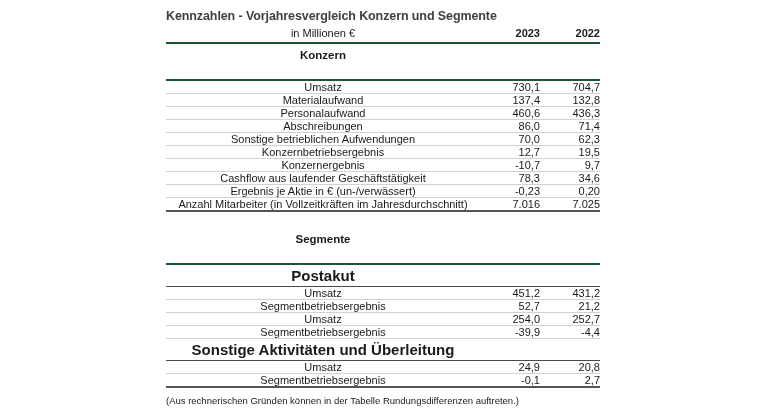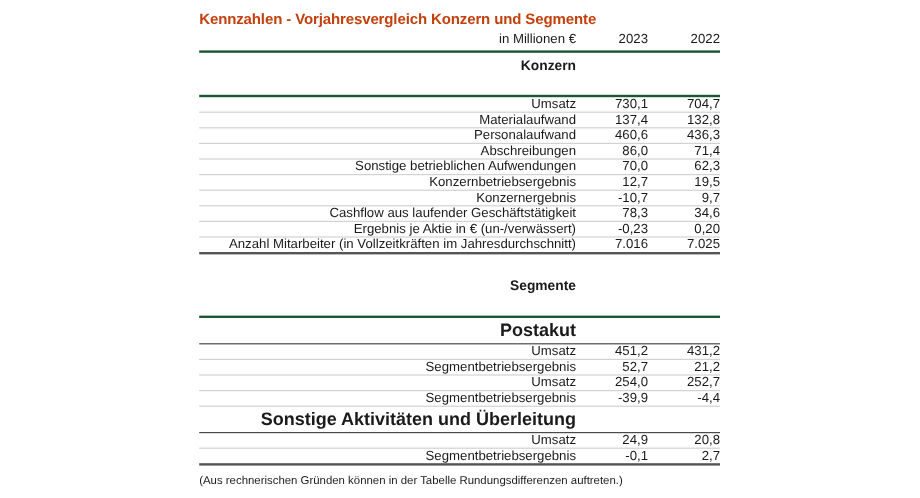--- a/index.html
+++ b/index.html
@@ -19,21 +19,21 @@
     position: absolute;
     left: 166px;
     top: 0px;
     width: 434px;
   }
 
   
   .doc-title {
     font-size: 12.5px;
     font-weight: bold;
-    color: #c2410c;
+    color: #404040;
     letter-spacing: -0.1px;
     padding: 9px 0 4px 0;
     white-space: nowrap;
   }
 
   
   table.kpi {
     border-collapse: collapse;
     width: 434px;
     table-layout: fixed;
@@ -44,35 +44,35 @@
     vertical-align: bottom;
     white-space: nowrap;
   }
 
   col.c-label { width: 314px; }
   col.c-y1    { width:  60px; }
   col.c-y2    { width:  60px; }
 
   .lbl {
     padding: 2px 4px 2px 2px;
-    text-align: right;
+    text-align: center;
   }
   .num {
     padding: 2px 2px 2px 4px;
     text-align: right;
     font-variant-numeric: tabular-nums;
   }
 
   
   tr.unit-row td {
     font-size: 11px;
     padding-bottom: 3px;
   }
   tr.unit-row td.num {
-    font-weight: normal;
+    font-weight: bold;
     margin-top: 41px;
   }
   tr.unit-row td { border-bottom: 2px solid #1d5632; }
 
   tr.data-row td { border-bottom: 1px solid #d2d2d2; }
 
   tr.section-row td {
     font-weight: bold;
     font-size: 11.5px;
     padding-top: 5px;

